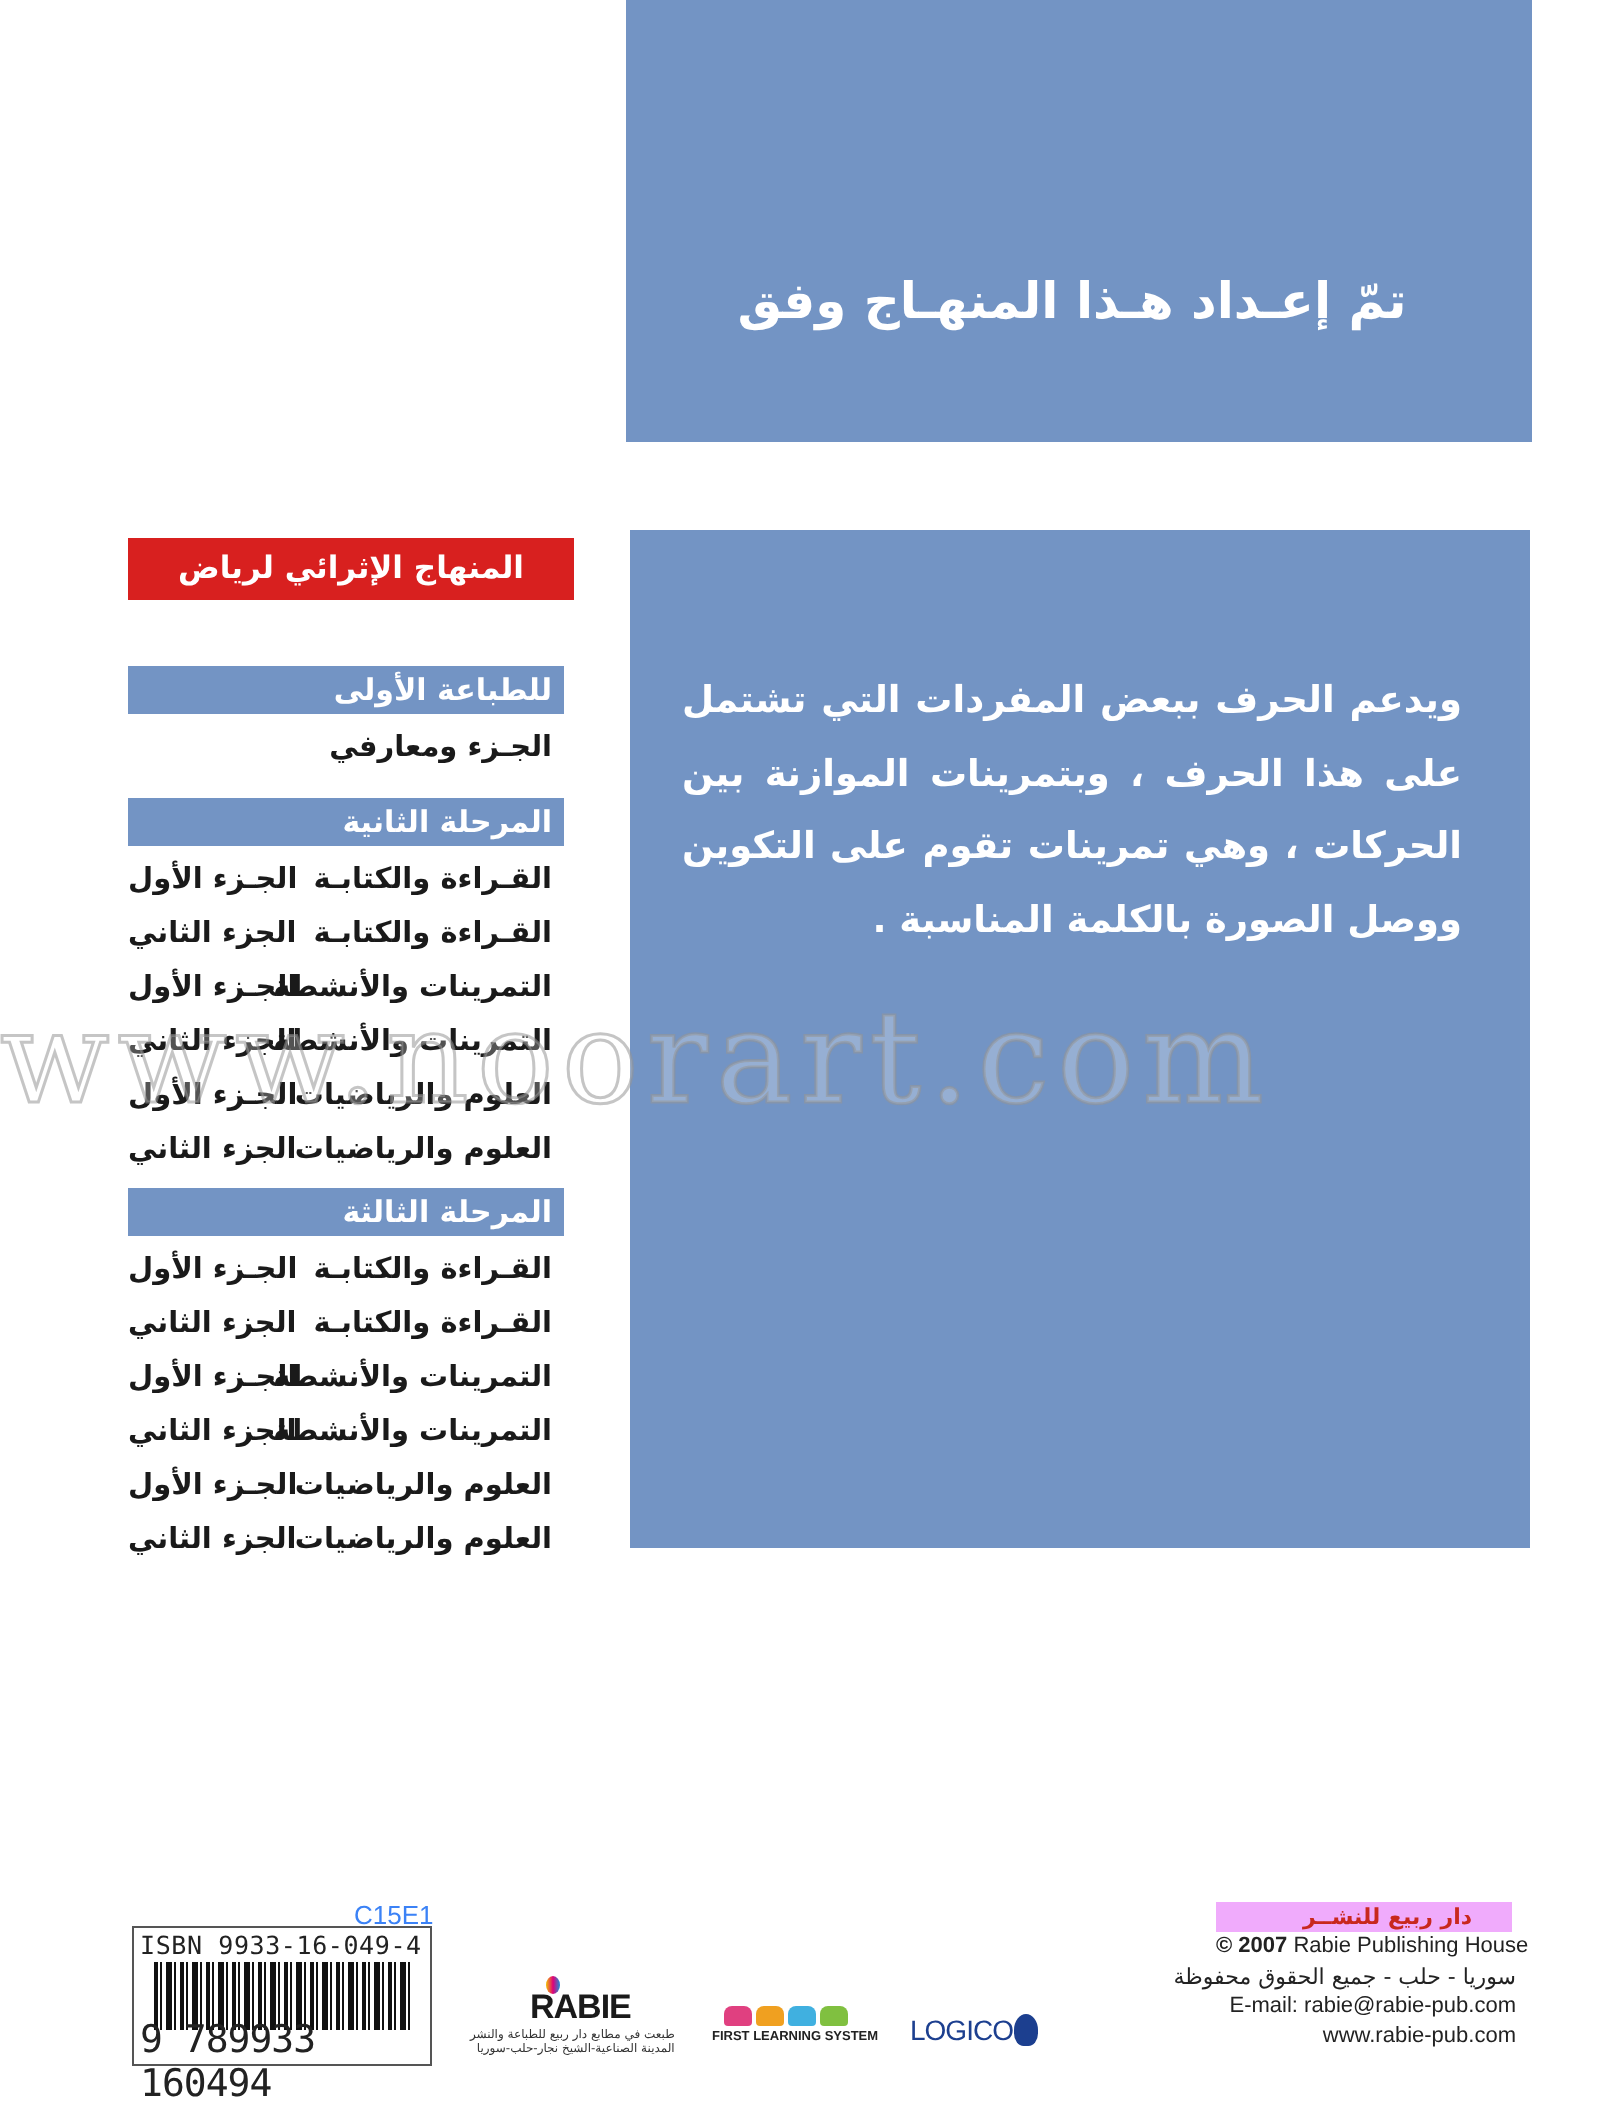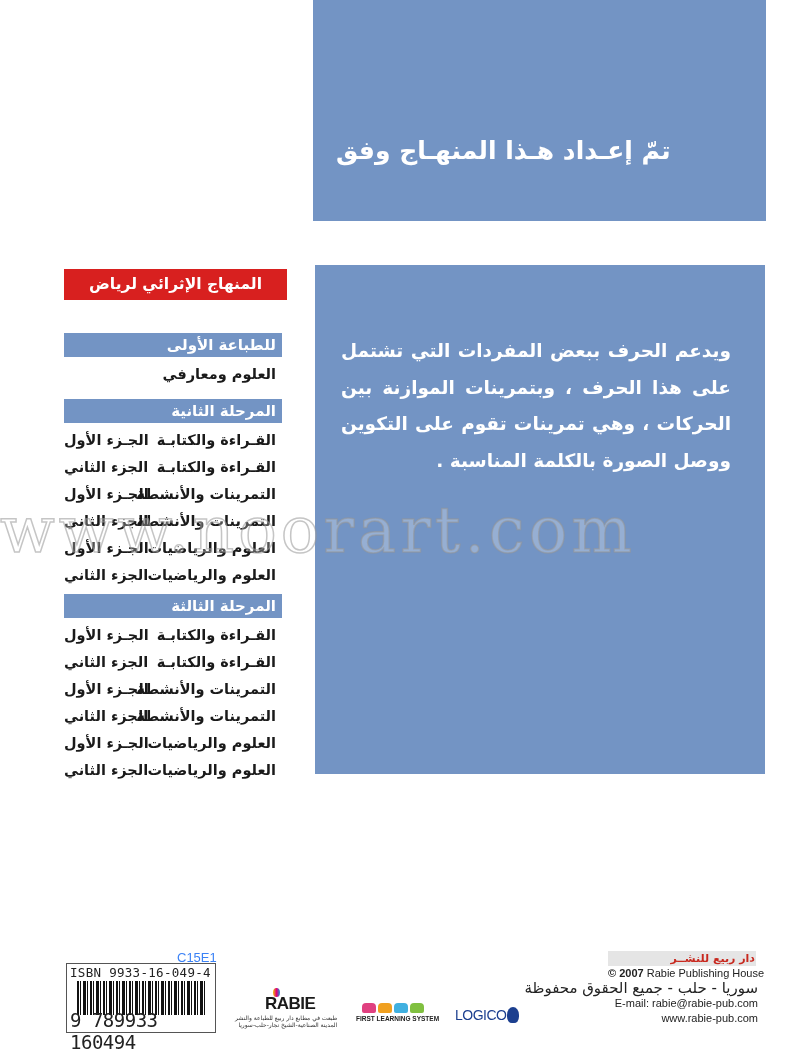--- a/index.html
+++ b/index.html
@@ -7,21 +7,21 @@
     width:800px; height:1054px; position:relative; overflow:hidden;
     background:#ffffff;
     font-family:"DejaVu Sans", sans-serif;
   }
   .blue { background:#7394c4; }
   .top-box {
     position:absolute; left:313px; top:0; width:453px; height:221px;
   }
   .top-box .headline {
     position:absolute; right:30px; top:132px; width:400px;
-    direction:rtl; text-align:left; color:#ffffff;
+    direction:rtl; text-align:center; color:#ffffff;
     font-weight:bold; font-size:25px; line-height:38px;
   }
   .desc-box {
     position:absolute; left:315px; top:265px; width:450px; height:509px;
   }
   .desc-box .para {
     position:absolute; right:34px; top:68px; width:390px;
     direction:rtl; text-align:justify; text-align-last:right;
     color:#ffffff; font-size:18.5px; line-height:36.6px; font-weight:bold;
   }
@@ -100,29 +100,29 @@
     position:absolute; left:455px; top:1007px; font-family:"Liberation Sans", sans-serif;
     font-weight:normal; font-size:14px; color:#1c3f8f; letter-spacing:-0.5px;
   }
   .logico .bird {
     display:inline-block; width:12px; height:16px; background:#1c3f8f;
     border-radius:50% 50% 40% 40%; vertical-align:-3px; margin-left:1px;
   }
 
   .publisher { position:absolute; left:608px; top:951px; width:150px; }
   .publisher .yellow {
-    background:#e5e5e5; height:15px; width:148px; direction:rtl;
-    color:#c8281e; font-weight:bold; font-size:11px; line-height:15px; padding-right:1px;
+    background:#f0abfc; height:15px; width:148px; direction:rtl;
+    color:#c8281e; font-weight:bold; font-size:11px; line-height:15px; padding-right:20px;
     box-sizing:border-box; text-align:right;
   }
   .publisher .line {
     font-family:"Liberation Sans", sans-serif; font-size:11px; color:#222;
     text-align:right; line-height:15px; white-space:nowrap;
   }
-  .publisher .line.ar { direction:rtl; font-family:"DejaVu Sans", sans-serif; font-size:15px; }
+  .publisher .line.ar { direction:rtl; font-family:"DejaVu Sans", sans-serif; font-size:11px; }
   .publisher .copy b { font-weight:bold; }
 </style>
 </head>
 <body>
 
 <div class="top-box blue">
   <div class="headline">
     <div>تمّ إعـداد هـذا المنهـاج وفق</div>
   </div>
 </div>
@@ -130,21 +130,21 @@
 <div class="desc-box blue">
   <div class="para">
     <p>ويدعم الحرف ببعض المفردات التي تشتمل على هذا الحرف ، وبتمرينات الموازنة بين الحركات ، وهي تمرينات تقوم على التكوين ووصل الصورة بالكلمة المناسبة .</p>
   </div>
 </div>
 
 <div class="red-banner">المنهاج الإثرائي لرياض الأطفال</div>
 
 <div class="stage-header blue" style="top:333px;">للطباعة الأولى</div>
 <div class="stage-item" style="top:361px;">
-  <span class="subject">العلوم ومعارفي</span>
+  <span class="subject">الجـزء ومعارفي</span>
 </div>
 
 <div class="stage-header blue" style="top:399px;">المرحلة الثانية</div>
 <div class="stage-item" style="top:427px;">
   <span class="subject">القـراءة والكتابـة</span>
   <span class="part">الجـزء الأول</span>
 </div>
 <div class="stage-item" style="top:454px;">
   <span class="subject">القـراءة والكتابـة</span>
   <span class="part">الجزء الثاني</span>

